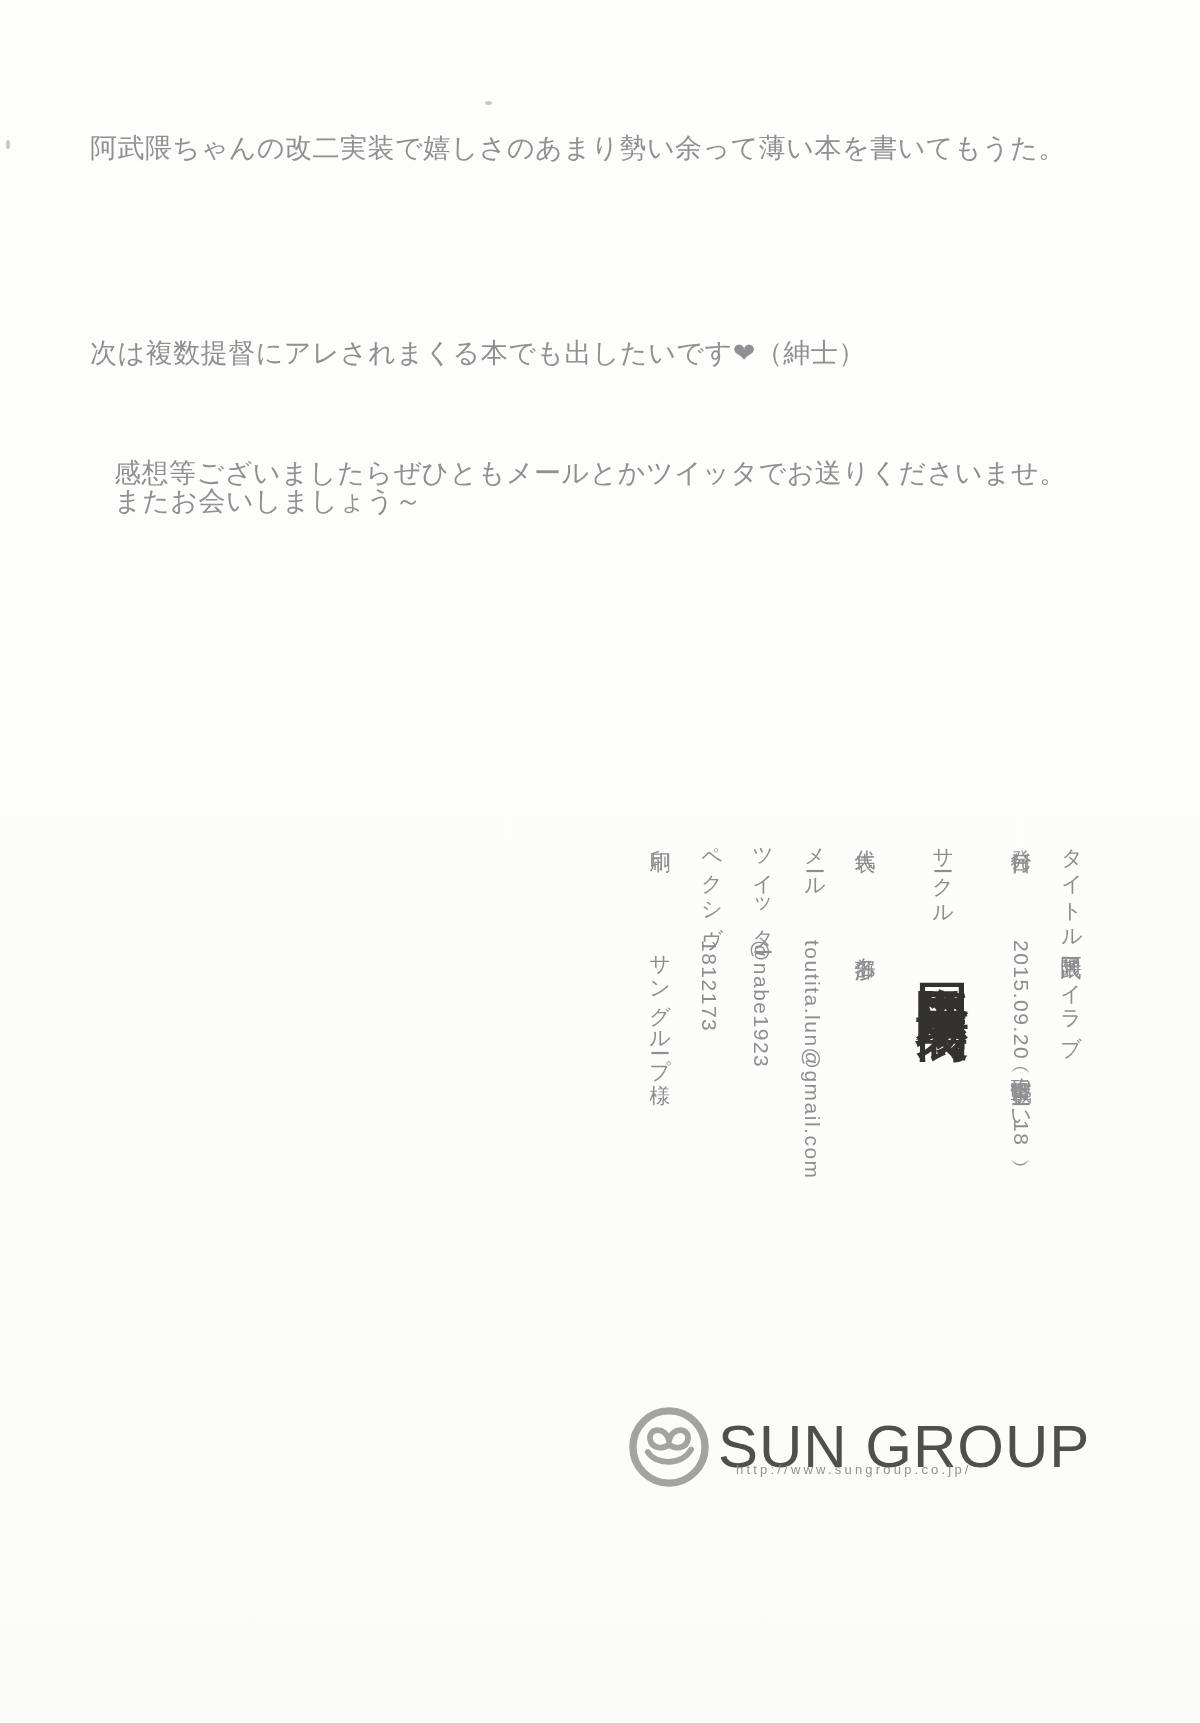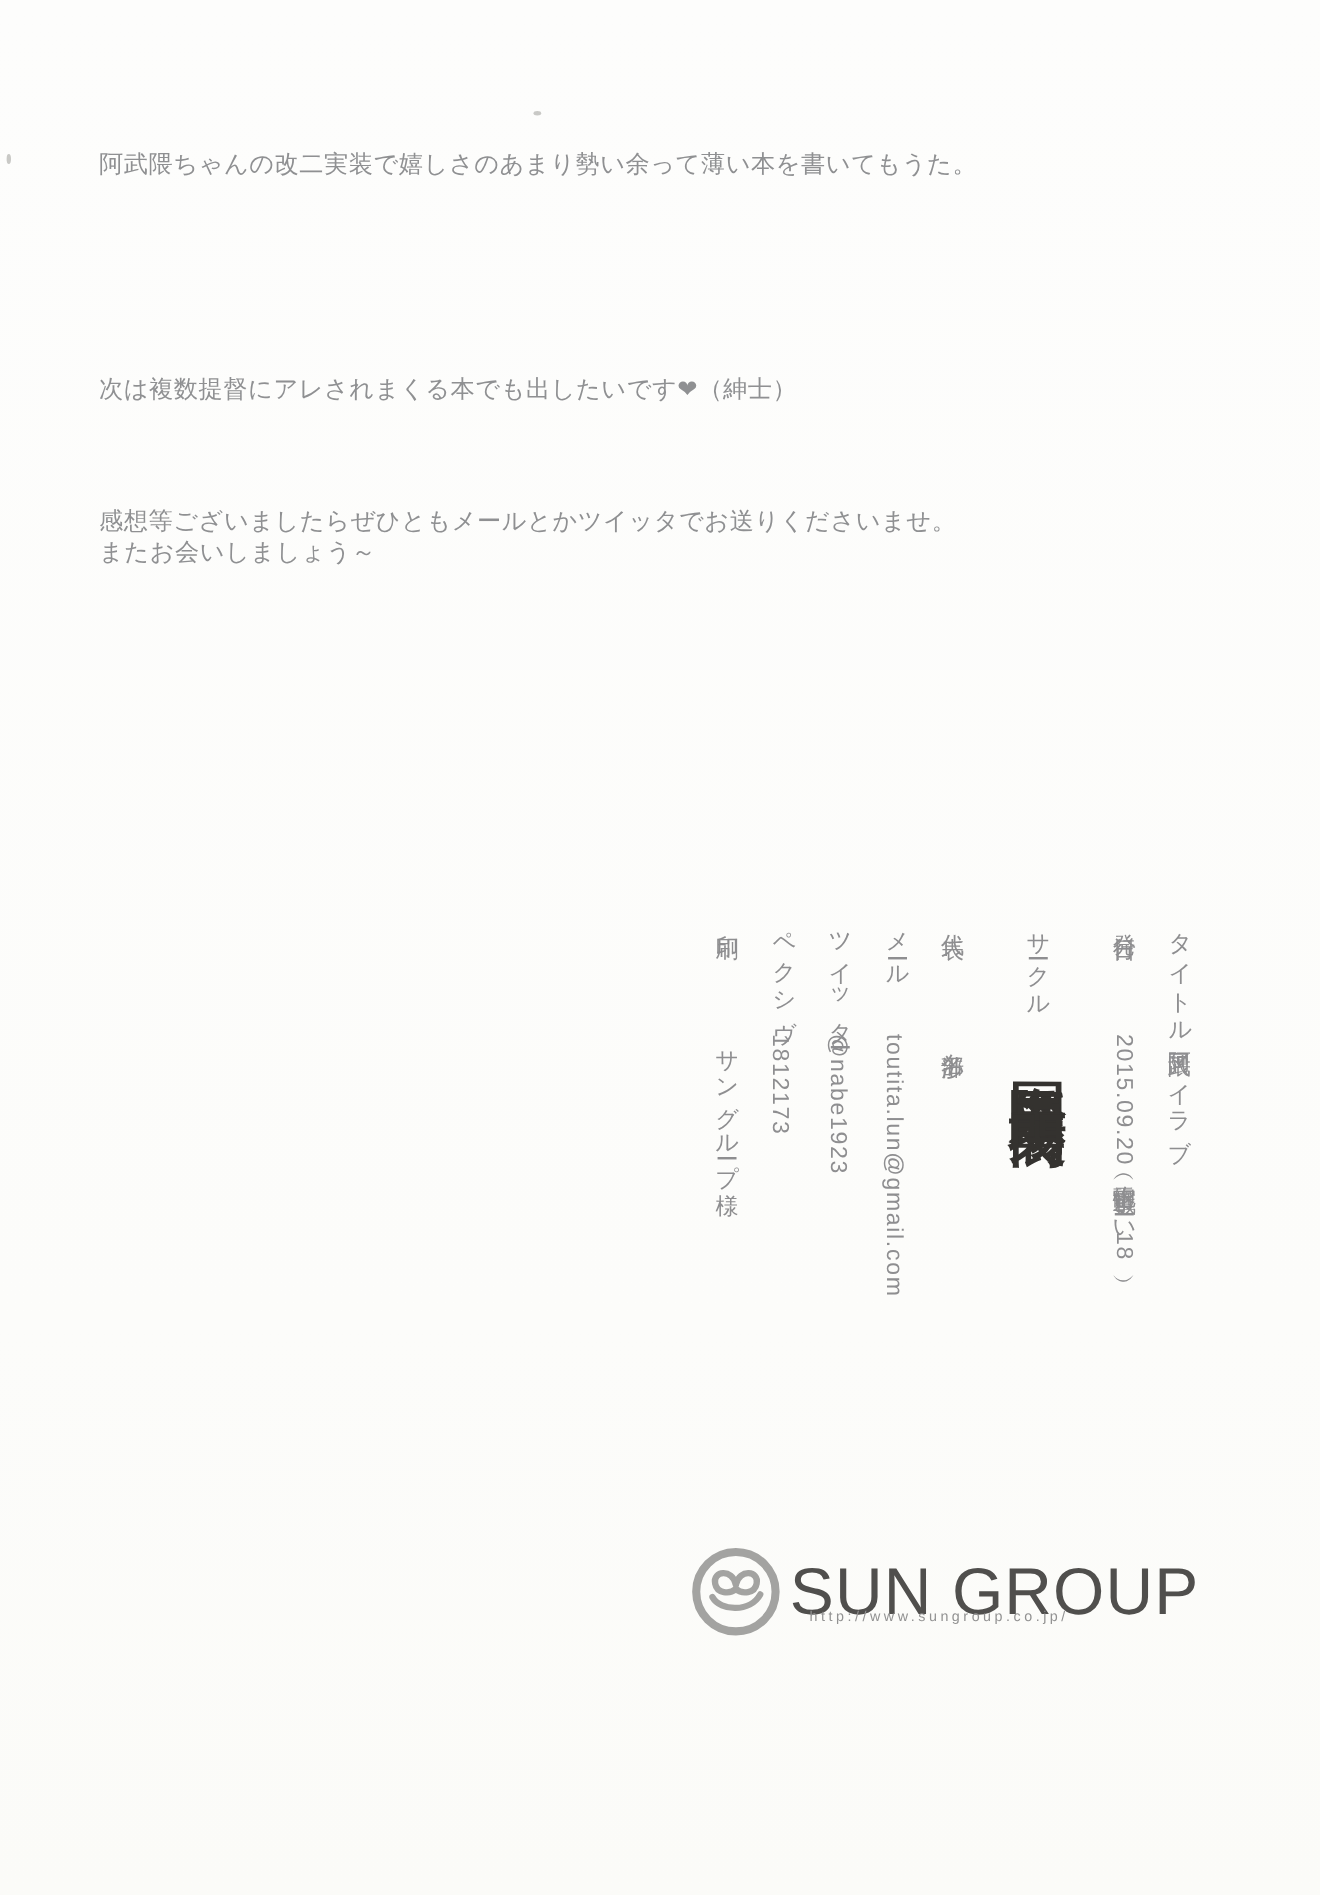--- a/index.html
+++ b/index.html
@@ -6,21 +6,21 @@
   body{
     width:1200px;height:1723px;position:relative;
     background:#fcfcfa;
     font-family:"Liberation Sans",sans-serif;
     overflow:hidden;
   }
   .page{position:absolute;inset:0;background:linear-gradient(180deg,#fdfdfc 0%,#fcfcfa 70%,#fbfbf8 100%);}
   
   .hpara{
     position:absolute;left:90px;
-    color:#8f9092;font-size:22px;line-height:27.5px;letter-spacing:0.5px;
+    color:#8f9092;font-size:27px;line-height:27.5px;letter-spacing:0.5px;
   }
   .hline{white-space:nowrap;}
   
   .vtxt{
     position:absolute;
     writing-mode:vertical-rl;text-orientation:mixed;
     color:#8e8e90;font-size:21px;white-space:nowrap;
   }
   .vlabel{top:833px;letter-spacing:3px;}
   .vvalue{top:940px;letter-spacing:1.5px;}
@@ -49,21 +49,21 @@
 
   <div class="hpara" style="top:135px;">
     <div class="hline">阿武隈ちゃんの改二実装で嬉しさのあまり勢い余って薄い本を書いてもうた。</div>
   </div>
 
 
   <div class="hpara" style="top:340px;">
     <div class="hline">次は複数提督にアレされまくる本でも出したいです❤（紳士）</div>
   </div>
 
-  <div class="hpara" style="top:460px;">
+  <div class="hpara" style="top:460px;margin-left:24px;">
     <div class="hline">感想等ございましたらぜひともメールとかツイッタでお送りくださいませ。</div>
     <div class="hline">またお会いしましょう～</div>
   </div>
 
   <div>
 
     <span class="vtxt vlabel" style="left:1058px;">タイトル</span>
     <span class="vtxt vvalue" style="left:1057px;">阿武隈マイラブ</span>
 
     <span class="vtxt vlabel" style="left:1007px;">発行日</span>

